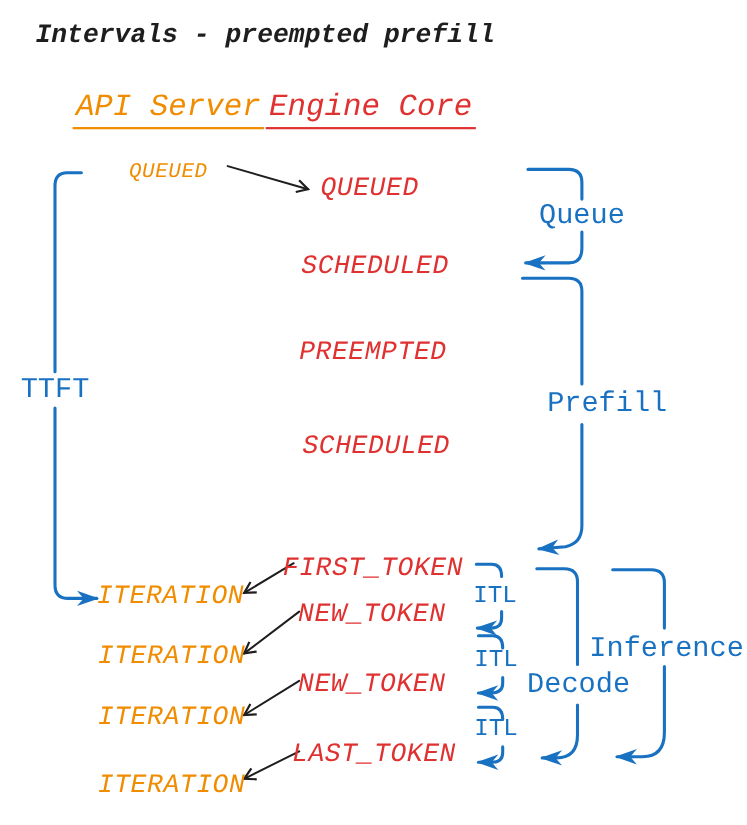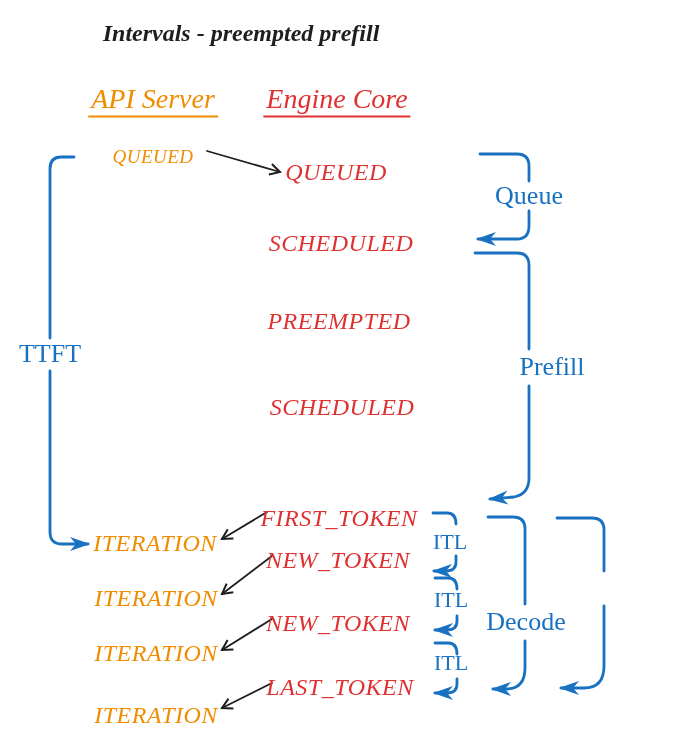--- a/index.html
+++ b/index.html
@@ -1,19 +1,19 @@
 <!DOCTYPE html>
 <html><head>
 <meta charset="utf-8">
 <style>
   html,body { margin:0; padding:0; background:#ffffff; }
   .diagram {
     position:relative; width:679px; height:750px;
     background:#ffffff; overflow:hidden;
-    font-family:Liberation Serif, serif;
+    font-family:Liberation Mono, monospace;
   }
   .lbl {
     position:absolute; transform:translate(-50%,-50%);
     white-space:nowrap; line-height:1;
   }
   .hand { font-style:italic; }
   .orange { color:#f08c00; }
   .red    { color:#e03131; }
   .blue   { color:#1971c2; }
   .black  { color:#1e1e1e; }
@@ -144,14 +144,15 @@
   <div id="ev-new2" class="lbl hand state red">NEW_TOKEN</div>
   <div id="ev-last" class="lbl hand state red">LAST_TOKEN</div>
 
   <div id="lbl-ttft" class="lbl ivl blue">TTFT</div>
   <div id="lbl-queue" class="lbl ivl blue">Queue</div>
   <div id="lbl-prefill" class="lbl ivl blue">Prefill</div>
   <div id="lbl-itl1" class="lbl ivl blue">ITL</div>
   <div id="lbl-itl2" class="lbl ivl blue">ITL</div>
   <div id="lbl-itl3" class="lbl ivl blue">ITL</div>
   <div id="lbl-decode" class="lbl ivl blue">Decode</div>
+  <div id="lbl-inference" class="lbl ivl blue">Inference</div>
 
 </div>
 
 </body></html>

